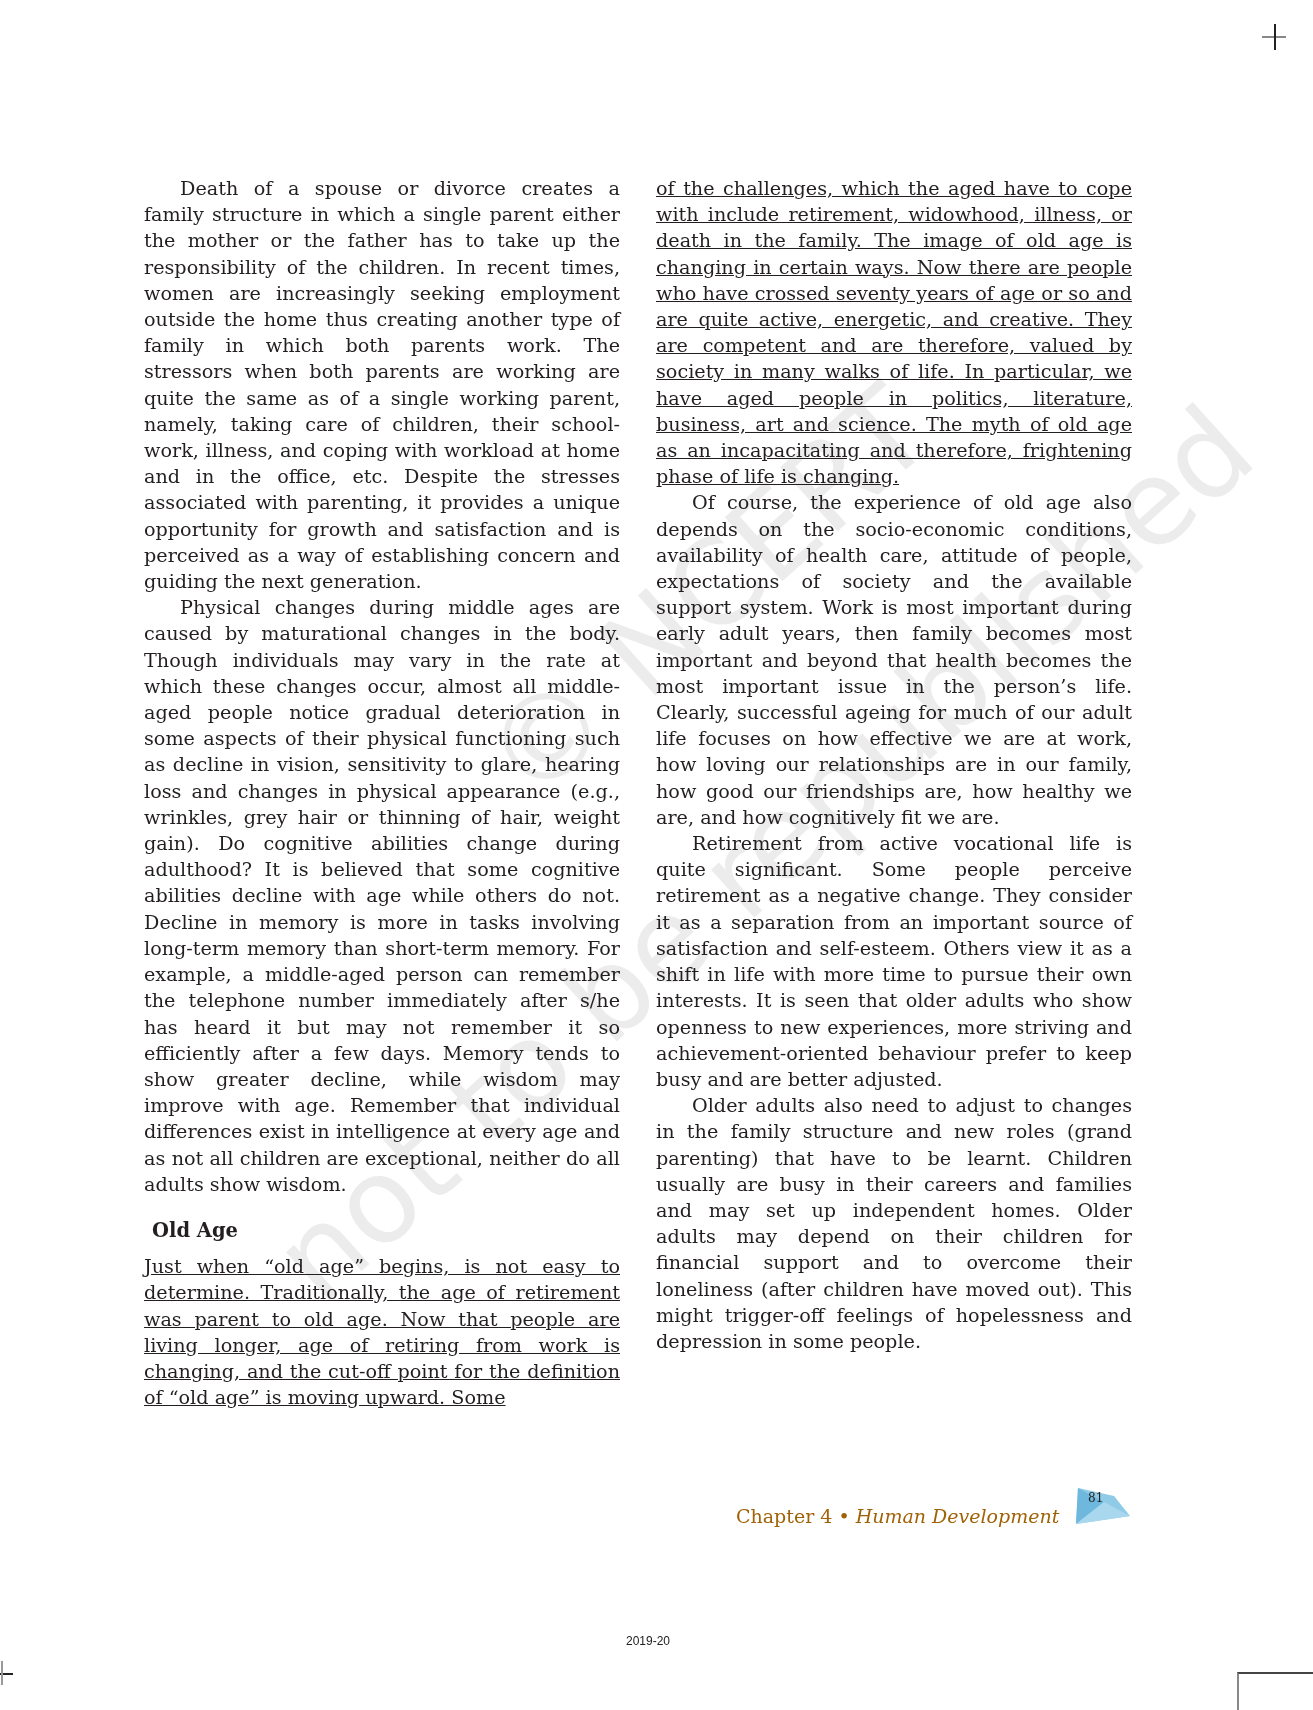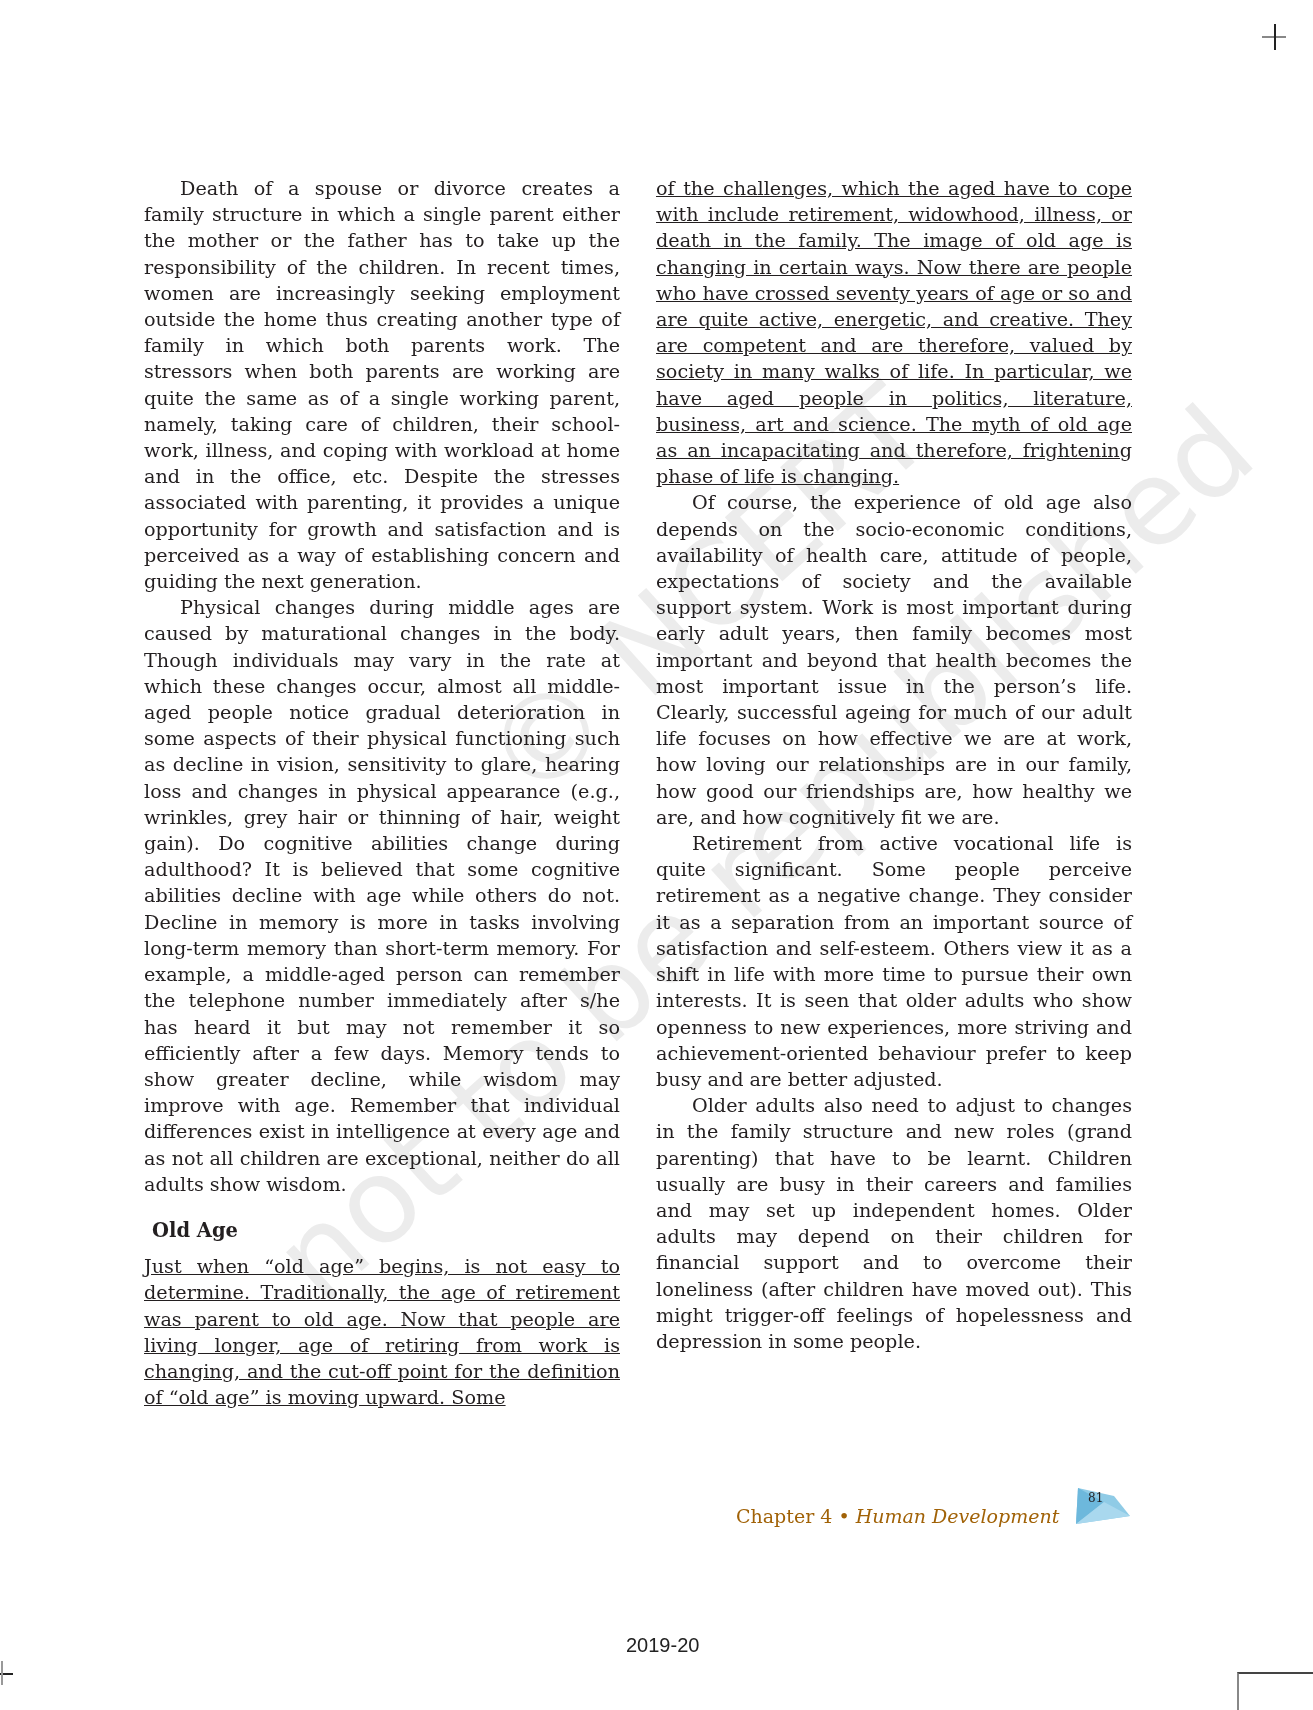--- a/index.html
+++ b/index.html
@@ -13,21 +13,21 @@
   .col p { margin:0; text-indent:0; }
   .col p.indent { text-indent:36px; }
   .col p.noindent { text-indent:0;text-decoration:underline; }
   .heading { font-weight:bold; margin:20px 0 10px 8px; font-size:19.5px; }
   .footer { position:absolute; left:736px; top:1505px; font-size:19px; color:#a16207; }
   .footer em { font-style:italic; }
   .badge { position:absolute; left:1074px; top:1486px; width:58px; height:40px; }
   .badge svg { position:absolute; left:0; top:0; }
   .badge span { position:absolute; left:14px; top:5px; font-size:12px; }
   .year { position:absolute; left:626px; top:1634px; font-family:"Liberation Sans", sans-serif;
-          font-size:20px; color:#222;text-align:center; }
+          font-size:12px; color:#222;text-align:center; }
   .watermark { position:absolute; left:250px; top:560px; width:900px; height:800px;
                pointer-events:none; }
   .watermark div { position:absolute; font-family:"DejaVu Sans", sans-serif; font-size:118px;
                    color:rgba(170,170,170,0.22); white-space:nowrap; transform-origin:left bottom; }
 </style>
 </head>
 <body>
 
 <div class="crop" style="left:1262px;top:36px;width:24px;height:2px;background:#888;"></div>
 <div class="crop" style="left:1274px;top:24px;width:1.5px;height:26px;"></div>

